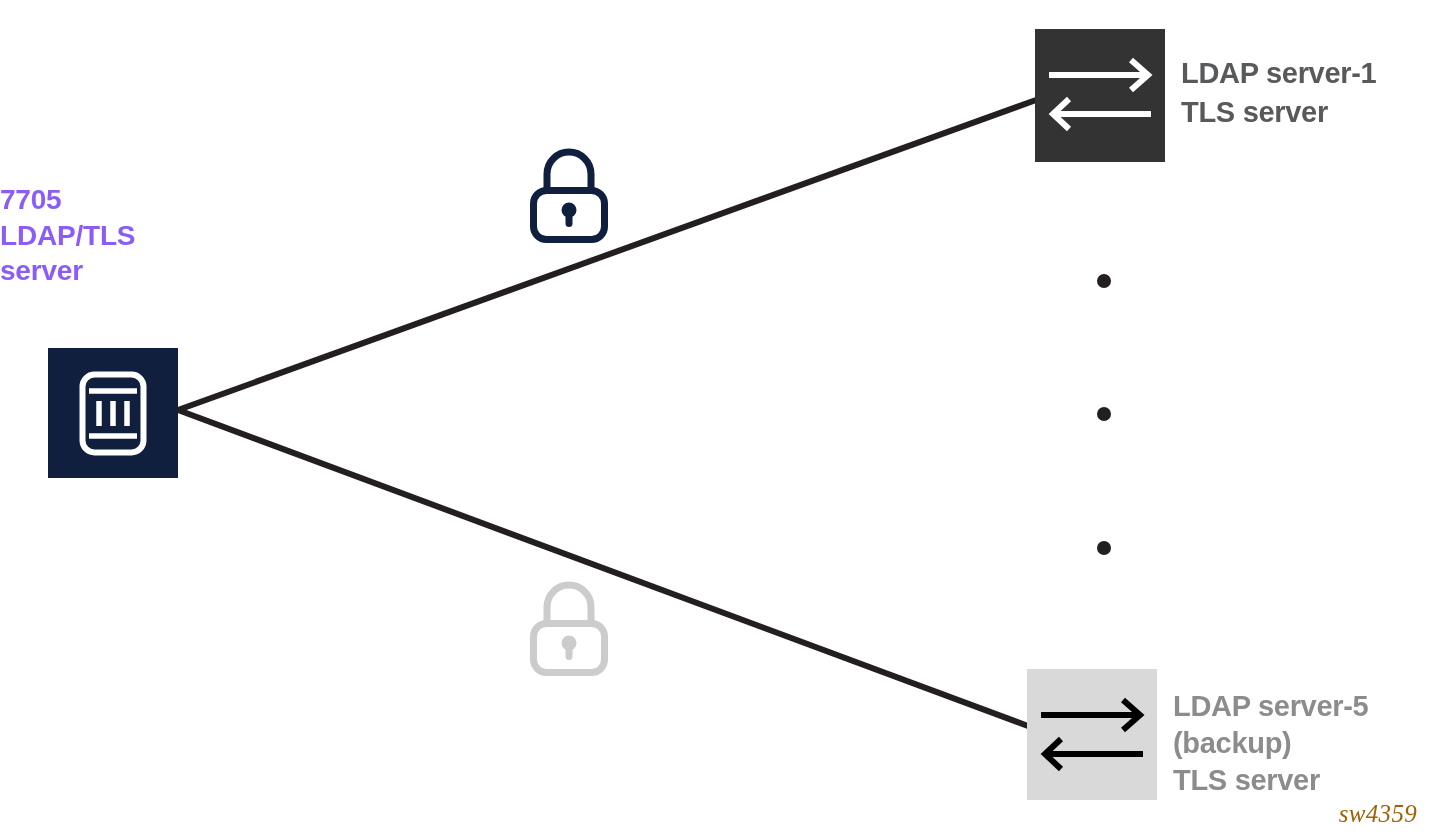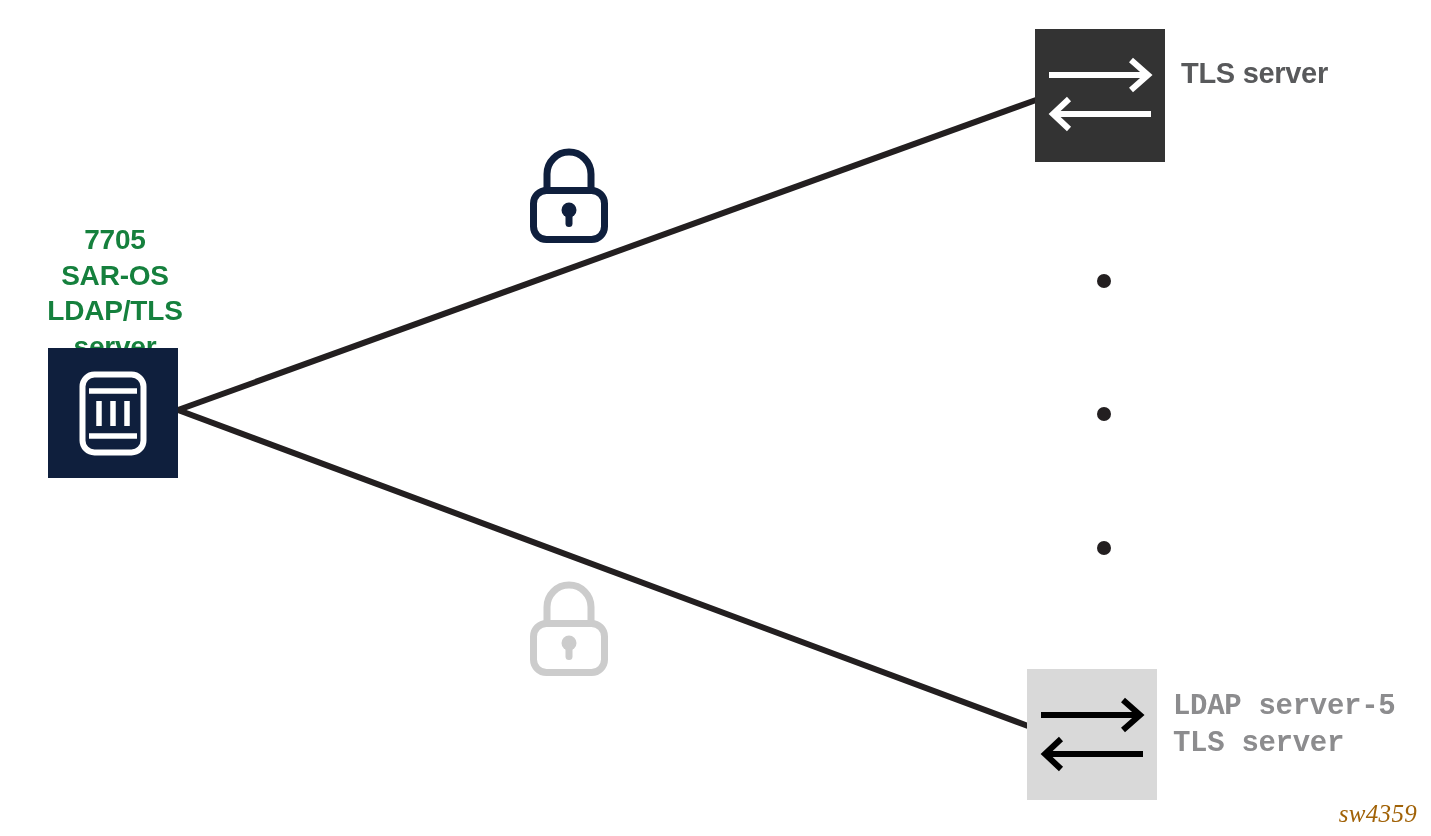--- a/index.html
+++ b/index.html
@@ -46,27 +46,26 @@
     left: 0;
     top: 0;
     width: 130px;
     height: 130px;
   }
   #client-label {
     position: absolute;
     left: 0px;
     top: 182px;
     width: 230px;
-    text-align: center;
+    text-align: left;
     font-size: 28px;
     font-weight: bold;
     line-height: 1.27;
-    color: #15803d;
+    color: #8b5cf6;
     letter-spacing: -0.2px;
-    margin-top: 40px;
   }
   #client-label .ln { display: block; white-space: pre; }
 
   
   #server1-box {
     left: 1035px;
     top: 29px;
     width: 130px;
     height: 133px;
     background: #333333;
@@ -105,21 +104,20 @@
   #server5-label {
     position: absolute;
     left: 1173px;
     top: 688px;
     width: 255px;
     font-size: 29px;
     font-weight: bold;
     line-height: 1.28;
     color: #8c8c8e;
     letter-spacing: -0.3px;
-    font-family: Liberation Mono, monospace;
   }
   #server5-label .ln { display: block; white-space: pre; }
 
   
   .lock-icon {
     position: absolute;
     width: 92px;
     height: 105px;
   }
   #lock-secure  { left: 523px; top: 143px; }
@@ -154,21 +152,20 @@
 
 <div id="canvas">
 
   <svg id="links" viewBox="0 0 1431 836" width="1431" height="836" aria-hidden="true">
     <line x1="178" y1="410" x2="1036" y2="100" stroke="#231f20" stroke-width="6" stroke-linecap="butt"></line>
     <line x1="178" y1="410" x2="1028" y2="726" stroke="#231f20" stroke-width="6" stroke-linecap="butt"></line>
   </svg>
 
   <div id="client-label">
     <span class="ln">7705</span>
-    <span class="ln">SAR-OS</span>
     <span class="ln">LDAP/TLS</span>
     <span class="ln">server</span>
   </div>
 
   <div id="client-box" class="node-box">
     <svg id="client-icon" viewBox="0 0 130 130" aria-hidden="true">
       <rect x="34.5" y="26.5" width="61" height="78" rx="12" ry="12" fill="none" stroke="#ffffff" stroke-width="6"></rect>
       <line x1="41" y1="43" x2="89" y2="43" stroke="#ffffff" stroke-width="5.5" stroke-linecap="butt"></line>
       <line x1="41" y1="88" x2="89" y2="88" stroke="#ffffff" stroke-width="5.5" stroke-linecap="butt"></line>
       <line x1="51" y1="53" x2="51" y2="78" stroke="#ffffff" stroke-width="5.5" stroke-linecap="butt"></line>
@@ -182,36 +179,38 @@
       <g stroke="#ffffff" stroke-width="6" fill="none" stroke-linecap="butt" stroke-linejoin="miter">
         <line x1="14" y1="46" x2="112" y2="46"></line>
         <polyline points="96,31 113,46 96,61"></polyline>
         <line x1="116" y1="85" x2="20" y2="85"></line>
         <polyline points="34,70 18,85 34,100"></polyline>
       </g>
     </svg>
   </div>
 
   <div id="server1-label">
+    <span class="ln">LDAP server-1</span>
     <span class="ln">TLS server</span>
   </div>
 
   <div id="server5-box" class="node-box">
     <svg id="server5-icon" viewBox="0 0 130 131" aria-hidden="true">
       <g stroke="#000000" stroke-width="6" fill="none" stroke-linecap="butt" stroke-linejoin="miter">
         <line x1="14" y1="46" x2="112" y2="46"></line>
         <polyline points="96,31 113,46 96,61"></polyline>
         <line x1="116" y1="85" x2="20" y2="85"></line>
         <polyline points="34,70 18,85 34,100"></polyline>
       </g>
     </svg>
   </div>
 
   <div id="server5-label">
     <span class="ln">LDAP server-5</span>
+    <span class="ln">(backup)</span>
     <span class="ln">TLS server</span>
   </div>
 
   <svg id="lock-secure" class="lock-icon" viewBox="0 0 92 105" aria-hidden="true">
     <path d="M24 48 V31 a22 22 0 0 1 44 0 V48" fill="none" stroke="#0f1f3d" stroke-width="7" stroke-linecap="butt"></path>
     <rect x="10.5" y="47.5" width="71" height="49" rx="13" ry="13" fill="none" stroke="#0f1f3d" stroke-width="7"></rect>
     <circle cx="46" cy="67" r="7.5" fill="#0f1f3d"></circle>
     <rect x="42.5" y="67" width="7" height="17" rx="3.5" fill="#0f1f3d"></rect>
   </svg>
 

